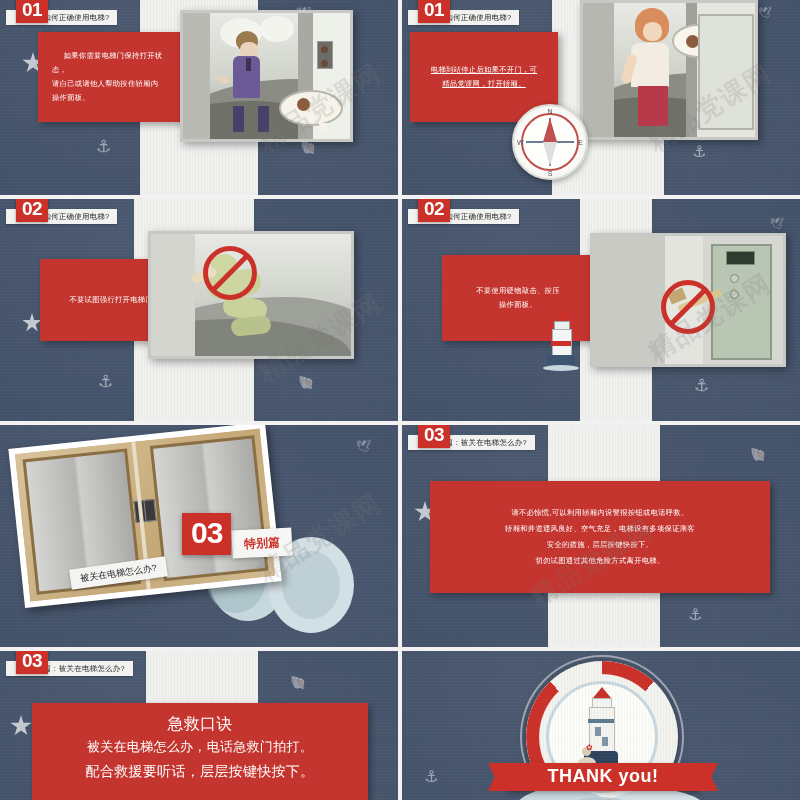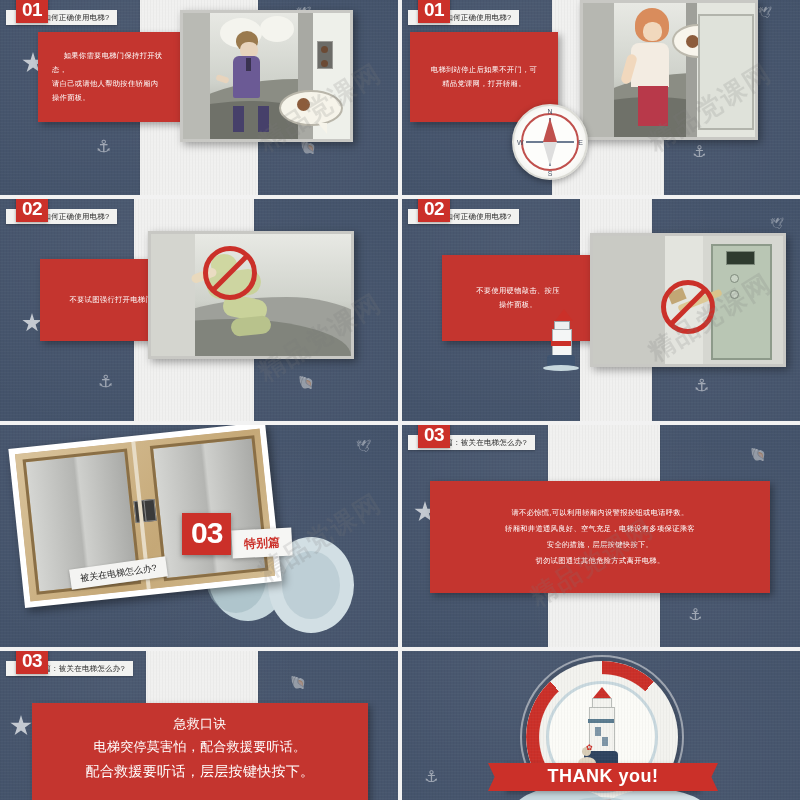--- a/index.html
+++ b/index.html
@@ -217,21 +217,21 @@
       <div style="position:absolute;left:28%;top:30%;width:38px;height:44px;background:#f3ece2;border-radius:8px 8px 0 0;"></div>
       <div style="position:absolute;left:32%;top:62%;width:30px;height:40px;background:#b8394a;"></div>
       <div style="position:absolute;left:24%;top:38%;width:10px;height:30px;background:#f1d8bd;border-radius:5px;transform:rotate(16deg);"></div>
 
       <div style="position:absolute;left:52%;top:16%;width:48px;height:30px;border-radius:50%;background:#f8f5ec;border:2px solid #bcb9ad;"></div>
       <div style="position:absolute;left:60%;top:24%;width:13px;height:13px;border-radius:50%;background:#8c5c3c;"></div>
 
       <div style="position:absolute;left:67%;top:8%;width:30%;height:84%;background:#dfe2da;border:2px solid #b2b4ac;"></div>
     </div>
 
-    <div class="redcard" style="left:8px;top:32px;width:148px;height:90px;">
+    <div class="redcard" style="left:8px;top:32px;width:148px;height:90px;text-decoration:underline;">
       <div class="txt">
         <span>电梯到站停止后如果不开门，可</span><br>
         <span>精品党课网，打开轿厢。</span>
       </div>
     </div>
 
     <div class="compass" style="left:110px;top:104px;width:72px;height:72px;">
       <div style="position:absolute;inset:7px;border-radius:50%;border:2px solid #c0504d;"></div>
       <div style="position:absolute;left:50%;top:12px;width:2px;height:48px;background:#6d7c92;transform:translateX(-50%);"></div>
       <div style="position:absolute;top:50%;left:12px;height:2px;width:48px;background:#6d7c92;transform:translateY(-50%);"></div>
@@ -375,22 +375,22 @@
     <div class="star" style="left:10px;top:64px;width:22px;height:22px;"></div>
     <div class="deco" style="left:290px;top:24px;font-size:13px;opacity:.5;">🐚</div>
 
     <div class="hdr">
       <div class="hdr-label">特别篇：被关在电梯怎么办?</div>
       <div class="hdr-num" style="top:-9px;">03</div>
     </div>
 
     <div class="redcard" style="left:32px;top:52px;width:336px;height:105px;align-items:flex-start;">
       <div class="txt" style="padding-top:10px;">
-        <div style="font-size:13px;line-height:22px;">急救口诀</div>
-        <div style="font-size:13px;line-height:24px;">电梯突停莫害怕，配合救援要听话。</div>
+        <div style="font-size:16px;line-height:22px;">急救口诀</div>
+        <div style="font-size:13px;line-height:24px;">被关在电梯怎么办，电话急救门拍打。</div>
         <div style="font-size:14px;line-height:24px;">配合救援要听话，层层按键快按下。</div>
       </div>
     </div>
   </div>
 
   <div class="slide">
 
     <div style="position:absolute;left:124px;top:10px;width:152px;height:152px;">
       <div class="ring" style="inset:0;background:#f2f2ee;box-shadow:0 2px 8px rgba(0,0,0,.3);"></div>
       <div class="ring" style="inset:0;background:conic-gradient(#cb3029 0 12%, rgba(0,0,0,0) 0 38%, #cb3029 0 50%, rgba(0,0,0,0) 0 62%, #cb3029 0 88%, rgba(0,0,0,0) 0 100%);

